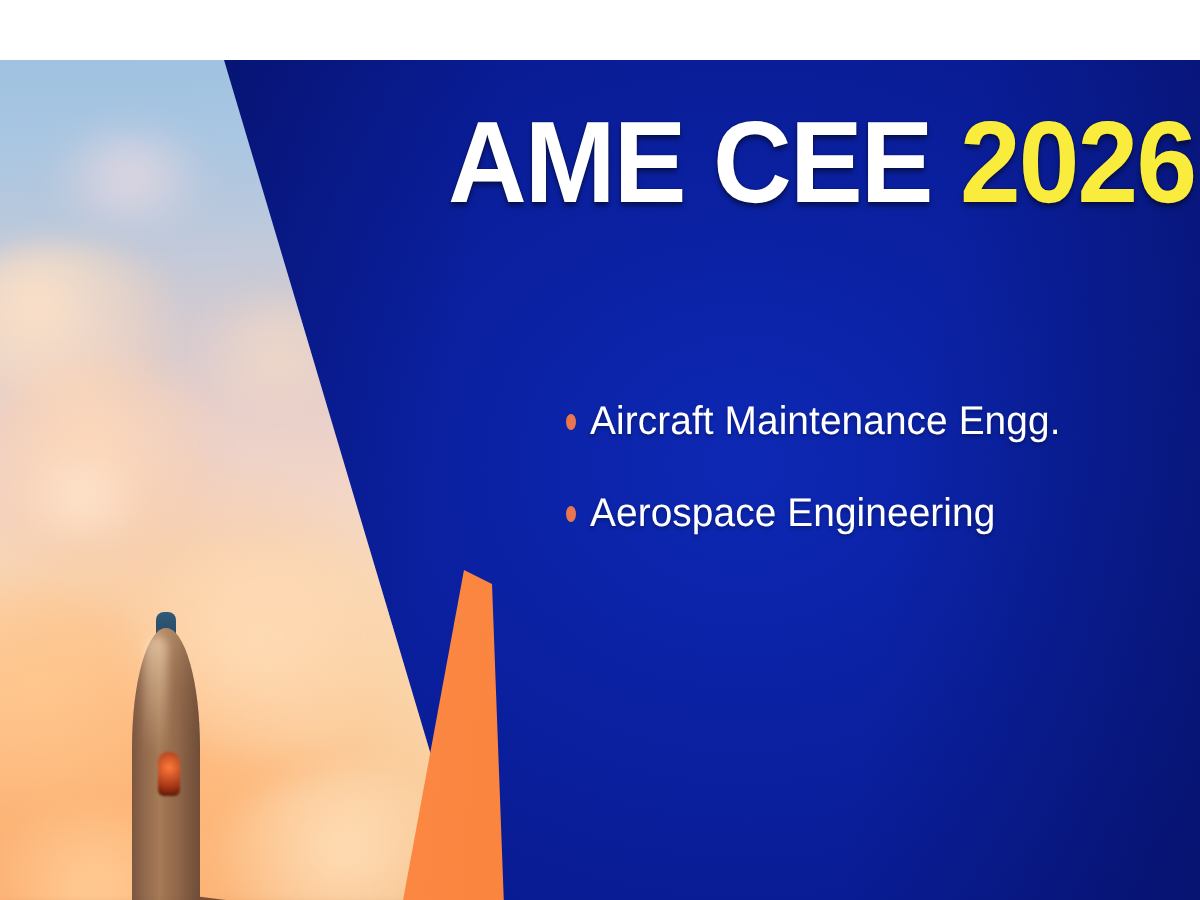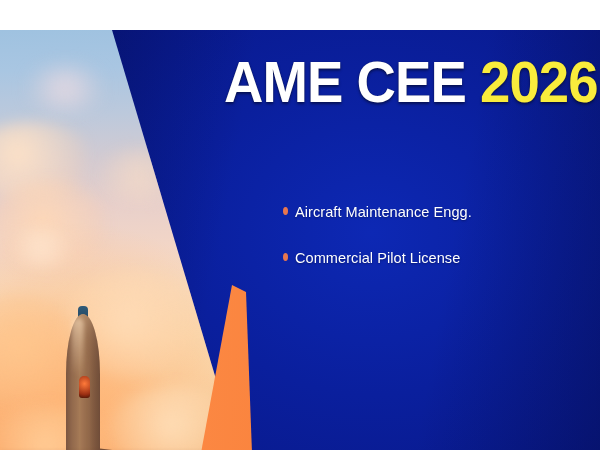--- a/index.html
+++ b/index.html
@@ -172,21 +172,21 @@
     position: absolute;
     left: 283px; top: 158px;
     margin: 0; padding: 0;
     list-style: none;
   }
   .course-list li {
     position: relative;
     height: 46px;
     padding-left: 12px;
     color: #ffffff;
-    font-size: 15px;
+    font-size: 20px;
     font-weight: 400;
     letter-spacing: .05px;
     white-space: nowrap;
     display: flex;
     align-items: center;
     text-shadow: 0 1px 2px rgba(0,0,0,.35);
   }
   .course-list li .bullet {
     position: absolute;
     left: 0; top: 50%;
@@ -237,17 +237,17 @@
     <span class="y">2026</span>
   </div>
 
   <ul class="course-list">
     <li>
       <span class="bullet"></span>
       <span class="txt">Aircraft Maintenance Engg.</span>
     </li>
     <li>
       <span class="bullet"></span>
-      <span class="txt">Commercial Pilot License</span>
+      <span class="txt">Aerospace Engineering</span>
     </li>
   </ul>
 
 </div>
 
 </body></html>

